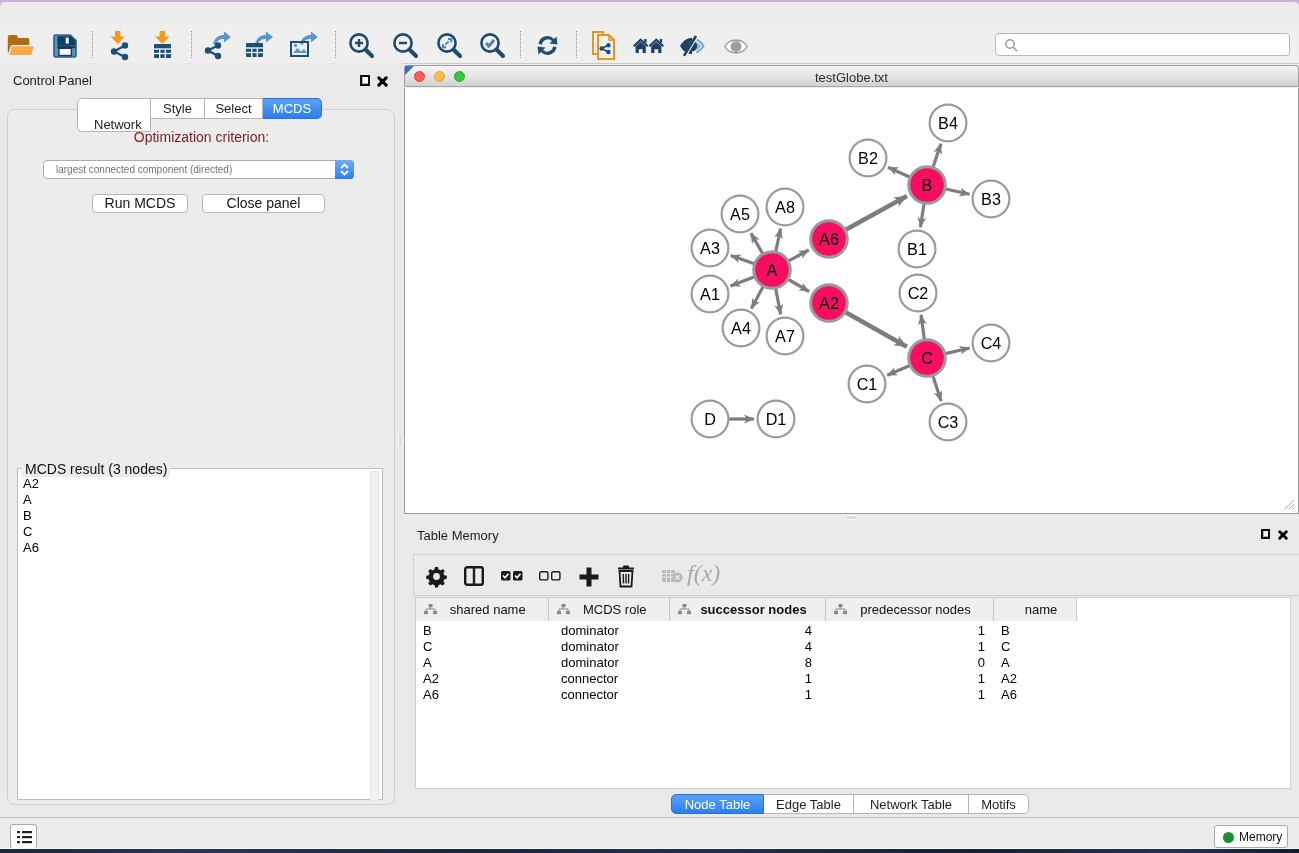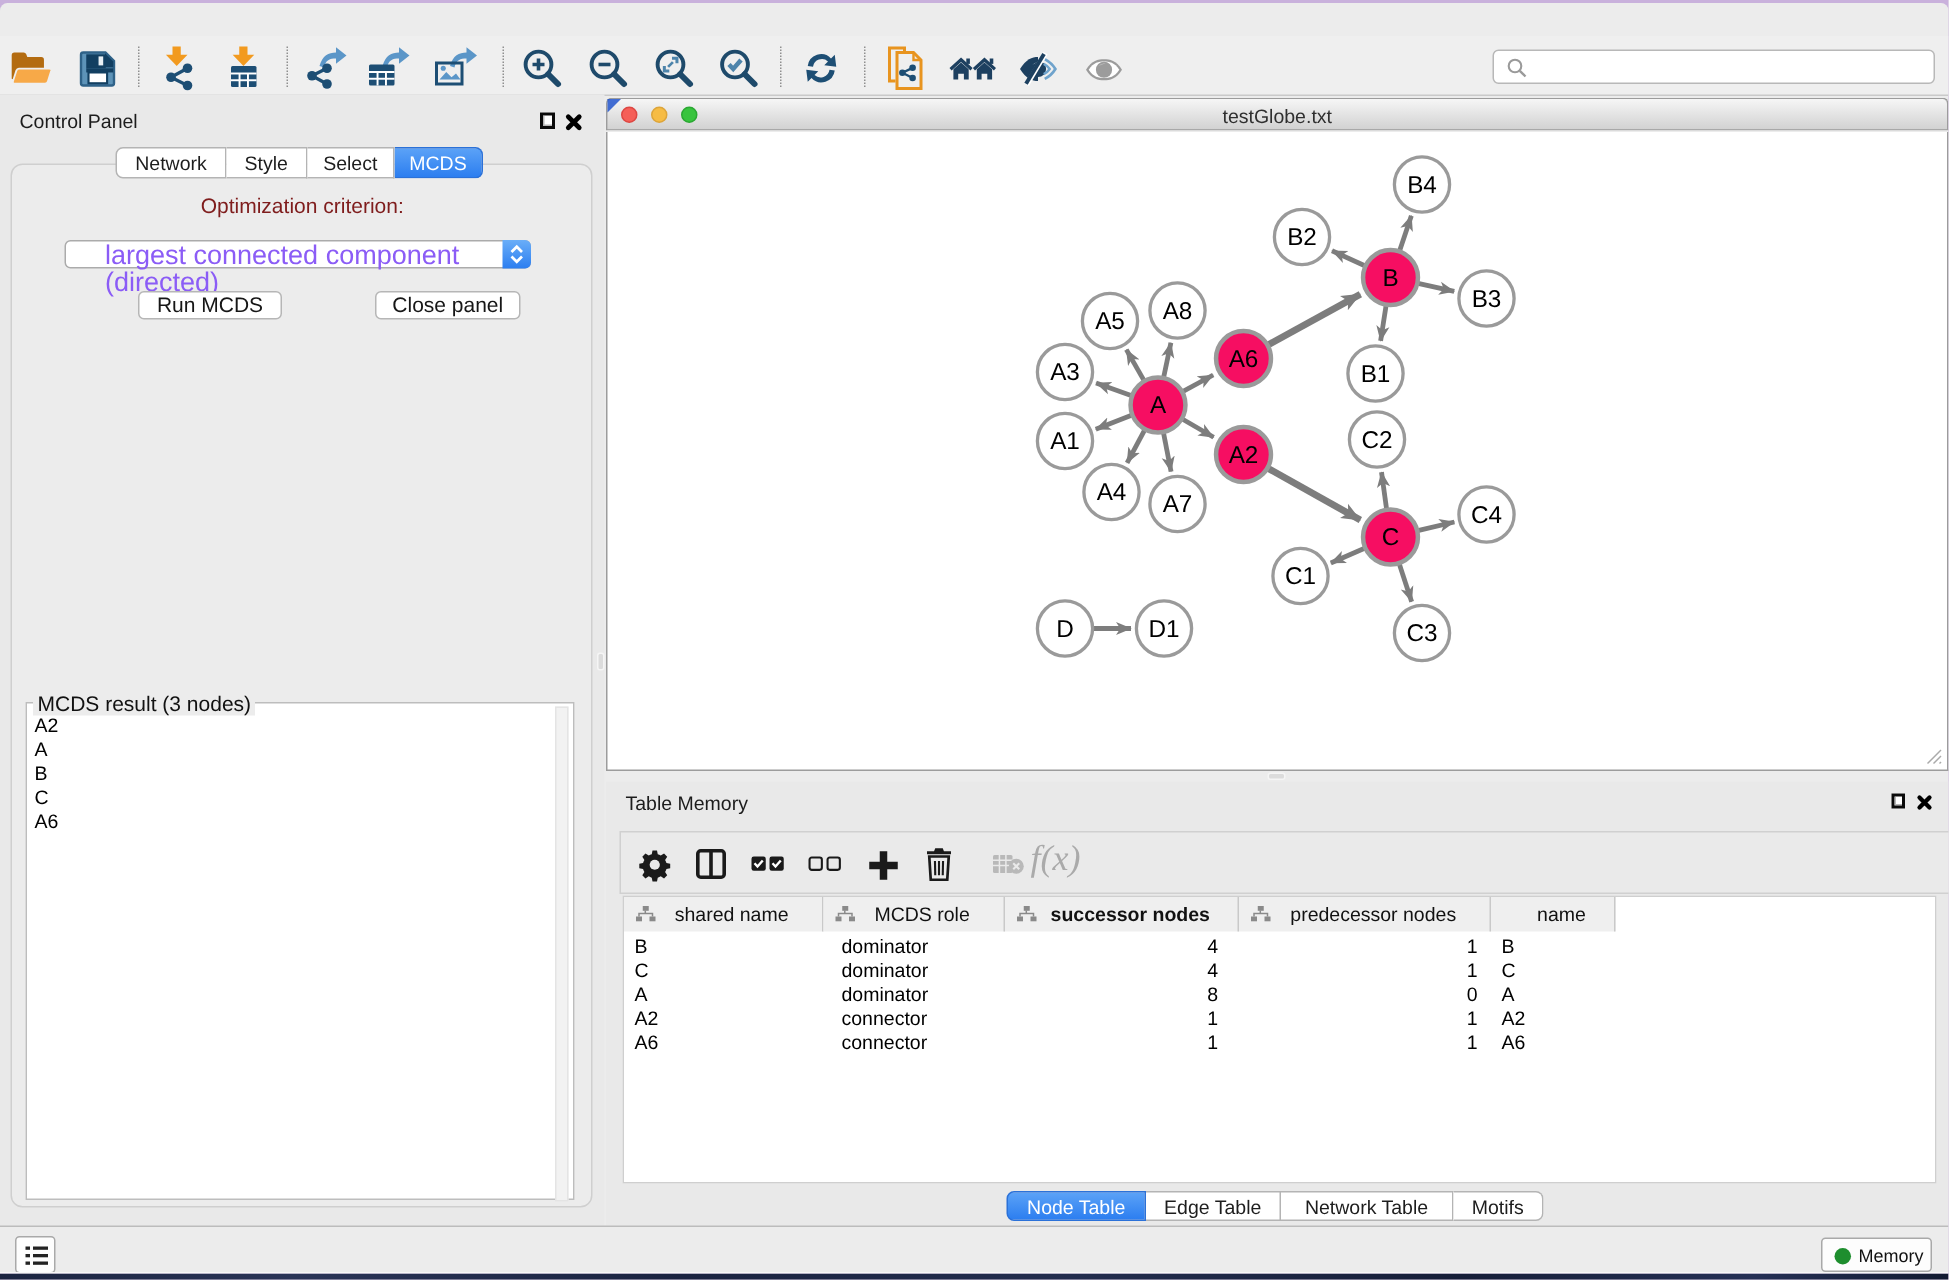--- a/index.html
+++ b/index.html
@@ -199,37 +199,37 @@
       </div>
   </div>
   <div id="leftpanel">
     <div class="paneltitle" style="position:absolute;left:13px;top:10px;">Control Panel</div>
     <div style="position:absolute;left:360px;top:11.5px;width:10px;height:11px;border:2px solid #0a0a0a;background:#fff;box-shadow:1px -1px 0 #b5b5b5 inset;"></div>
     <svg style="left:377px;top:13px;" width="11" height="11" viewBox="0 0 12 12">
         <path d="M2 2 L10 10 M10 2 L2 10" stroke="#000" stroke-width="3.4" stroke-linecap="round"></path>
       </svg>
     <div id="cp-inner"></div>
     <div class="tabs" style="left:77px;top:35px;">
-      <div class="tab first" style="width:74px;padding:0;">Network</div>
+      <div class="tab first" style="width:74px;padding:16px;">Network</div>
         <div class="tab" style="width:54px;padding:0;">Style</div>
         <div class="tab" style="width:58px;padding:0;">Select</div>
         <div class="tab last sel" style="width:59px;padding:0;">MCDS</div>
     </div>
     <div style="position:absolute;left:0;top:66px;width:403px;text-align:center;font-size:14px;color:#7f1d1d;">Optimization criterion:</div>
     <div id="dropdown" style="position:absolute;left:43px;top:97px;width:311px;height:19px;background:#fff;border:1px solid #ababab;border-radius:4px;">
-      <div style="position:absolute;left:12px;top:0;font-size:18px;line-height:18px;color:#8b5cf6;margin-left:14px;">largest connected component (directed)</div>
+      <div style="position:absolute;left:12px;top:0;font-size:10px;line-height:18px;color:#737373;">largest connected component (directed)</div>
       <div style="position:absolute;right:-1px;top:-1px;width:19px;height:19px;background:linear-gradient(#6aaef8,#2c7ef0);border-radius:0 4px 4px 0;">
         <svg width="19" height="19" viewBox="0 0 19 19">
             <path d="M6 8 L9.5 4.5 L13 8" fill="none" stroke="#fff" stroke-width="1.8"></path>
             <path d="M6 11 L9.5 14.5 L13 11" fill="none" stroke="#fff" stroke-width="1.8"></path>
           </svg>
       </div>
     </div>
     <div class="btn" style="left:92px;top:131px;width:96px;height:19px;line-height:17px;">Run MCDS</div>
-    <div class="btn" style="left:202px;top:131px;width:97px;height:19px;line-height:17px;margin-left:48px;">Close panel</div>
+    <div class="btn" style="left:202px;top:131px;width:123px;height:19px;line-height:17px;">Close panel</div>
     <div id="mcdsbox">
       <div id="mcdslegend">MCDS result (3 nodes)</div>
       <div id="mcdslist" style="padding-left:4px;">A2<br>A<br>B<br>C<br>A6</div>
       <div style="position:absolute;right:3px;top:2px;width:9px;height:330px;background:#f2f2f2;border:1px solid #e4e4e4;"></div>
     </div>
   </div>
   <div id="netwin">
     <div id="nettitle">
       <div class="tl t1" style="left:9px;top:5px;width:11px;height:11px;"></div>
       <div class="tl t2" style="left:29px;top:5px;width:11px;height:11px;"></div>

